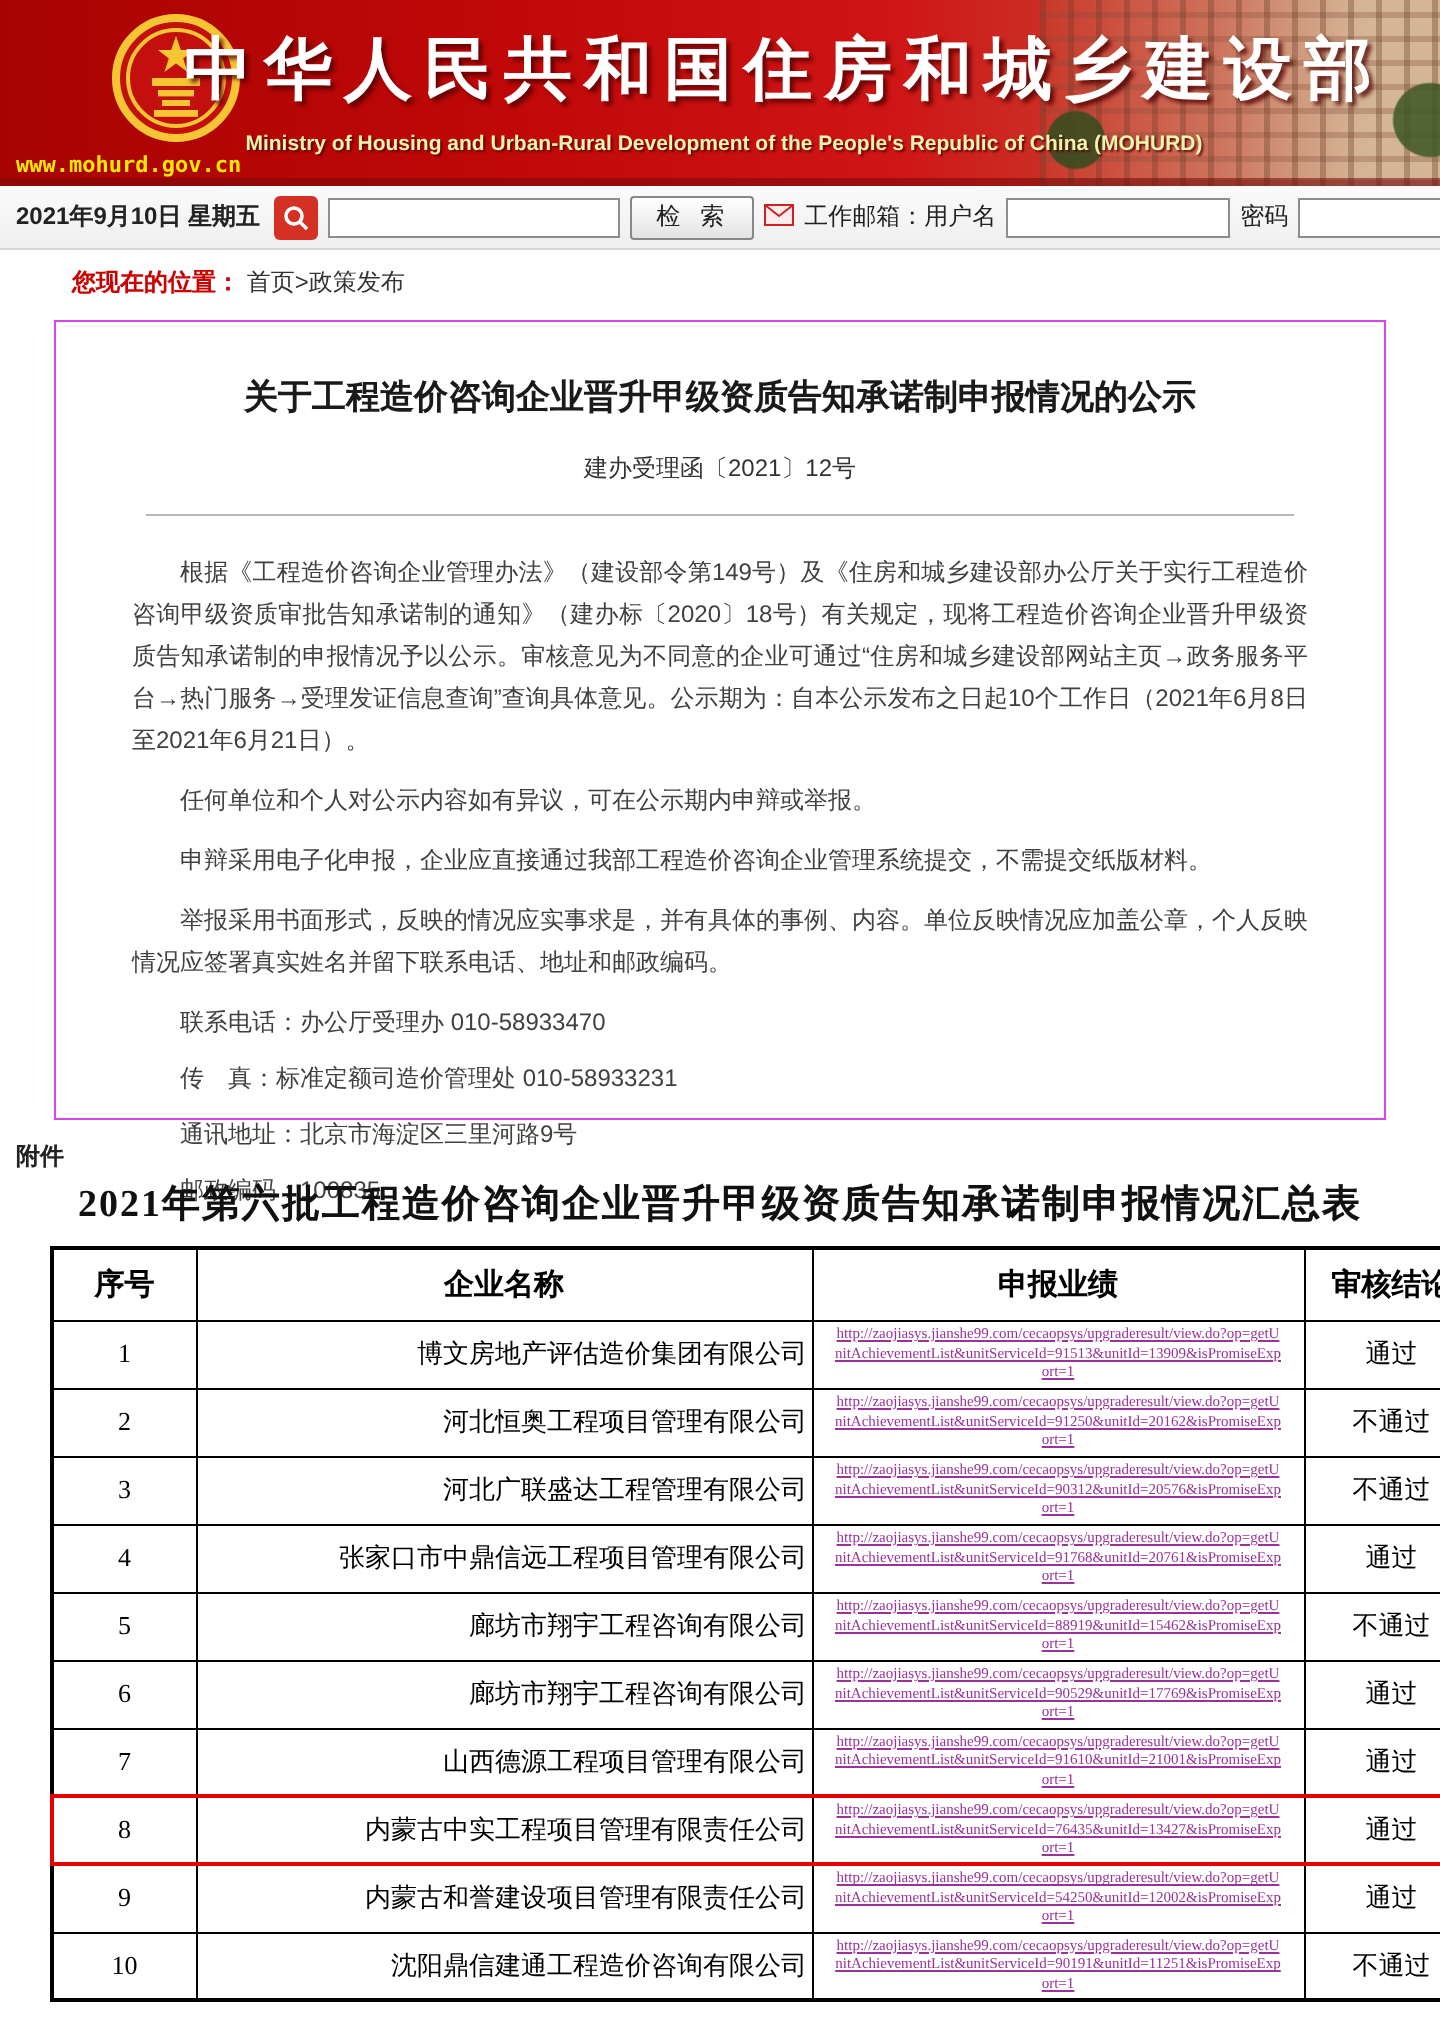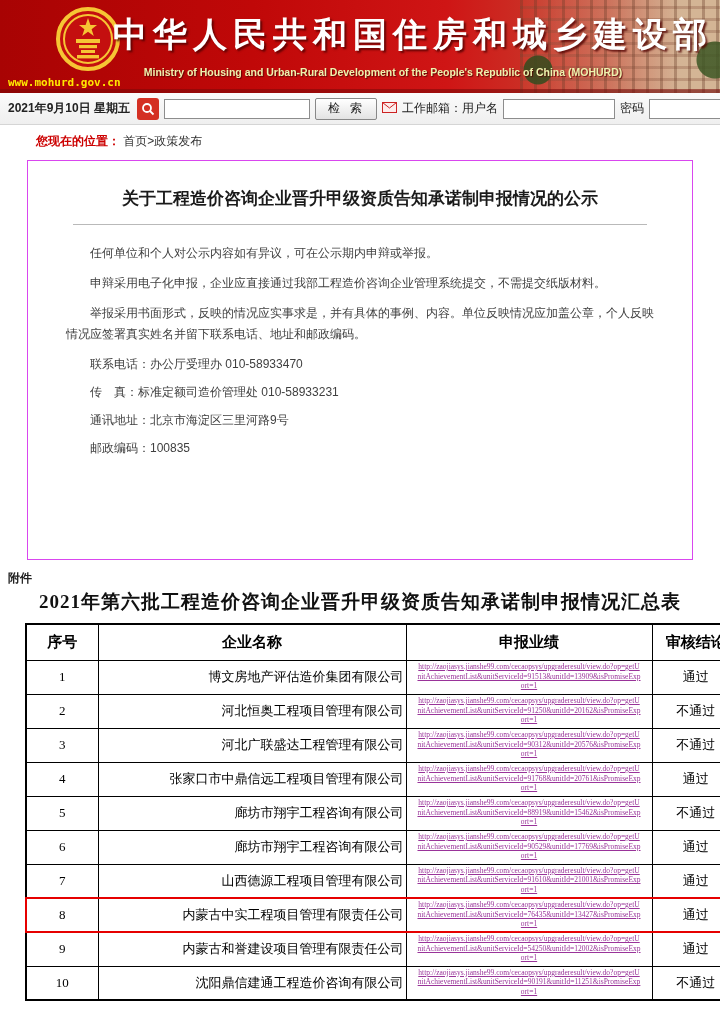--- a/index.html
+++ b/index.html
@@ -12,21 +12,21 @@
     overflow:hidden; }
   .hdr-photo { position:absolute; right:0; top:0; width:200px; height:93px; opacity:.85;
     background:
       radial-gradient(circle at 18px 70px, rgba(34,80,30,.9) 0 14px, transparent 15px),
       radial-gradient(circle at 195px 60px, rgba(40,90,35,.85) 0 18px, transparent 19px),
       repeating-linear-gradient(90deg, rgba(90,60,40,.35) 0 3px, transparent 3px 14px),
       repeating-linear-gradient(0deg, rgba(120,80,60,.30) 0 3px, transparent 3px 12px),
       linear-gradient(90deg, rgba(201,58,44,1) 0%, rgba(216,180,150,.55) 45%, #d9c9a8 80%);
   }
   .hdr-emblem { position:absolute; left:55px; top:6px; width:66px; height:66px; }
-  .hdr-titles { position:absolute; left:113px; top:12px; width:540px; text-align:center; }
+  .hdr-titles { position:absolute; left:92px; top:12px; width:540px; text-align:center; }
   .hdr-title { color:#ffffff; font-size:34px; font-weight:bold; letter-spacing:6px; white-space:nowrap;
     text-shadow:2px 2px 2px rgba(80,0,0,.8); font-family:"Liberation Serif", serif; }
   .hdr-sub { margin-top:8px; color:#eef3ae; font-size:10.5px; font-weight:bold;
     text-shadow:1px 1px 1px rgba(80,0,0,.8); }
   .hdr-url { position:absolute; left:8px; bottom:4px; color:#ffe800; font-size:11px; font-weight:bold;
     font-family:"DejaVu Sans Mono", monospace; }
   .hdr-bottomstrip { position:absolute; left:0; bottom:0; width:720px; height:4px; background:rgba(120,10,10,.55); }
 
   
   .nav { width:720px; height:32px; background:linear-gradient(180deg,#fbfbfb,#efefef);
@@ -126,22 +126,24 @@
 
 </div>
 
 <div class="crumb">
   <span class="red">您现在的位置：</span>
   <span>首页&gt;政策发布</span>
 </div>
 
 <div class="docpanel">
   <div class="doc-title">关于工程造价咨询企业晋升甲级资质告知承诺制申报情况的公示</div>
+  <div class="doc-num">建办受理函〔2021〕12号</div>
   <div class="doc-divider"></div>
   <div class="doc-body" id="doc-body">
+      <p>根据《工程造价咨询企业管理办法》（建设部令第149号）及《住房和城乡建设部办公厅关于实行工程造价咨询甲级资质审批告知承诺制的通知》（建办标〔2020〕18号）有关规定，现将工程造价咨询企业晋升甲级资质告知承诺制的申报情况予以公示。审核意见为不同意的企业可通过“住房和城乡建设部网站主页→政务服务平台→热门服务→受理发证信息查询”查询具体意见。公示期为：自本公示发布之日起10个工作日（2021年6月8日至2021年6月21日）。</p>
       <p>任何单位和个人对公示内容如有异议，可在公示期内申辩或举报。</p>
       <p>申辩采用电子化申报，企业应直接通过我部工程造价咨询企业管理系统提交，不需提交纸版材料。</p>
       <p>举报采用书面形式，反映的情况应实事求是，并有具体的事例、内容。单位反映情况应加盖公章，个人反映情况应签署真实姓名并留下联系电话、地址和邮政编码。</p>
       <p class="contact">联系电话：办公厅受理办 010-58933470</p>
       <p class="contact">传　真：标准定额司造价管理处 010-58933231</p>
       <p class="contact">通讯地址：北京市海淀区三里河路9号</p>
       <p class="contact">邮政编码：100835</p>
     </div>
 </div>
 

